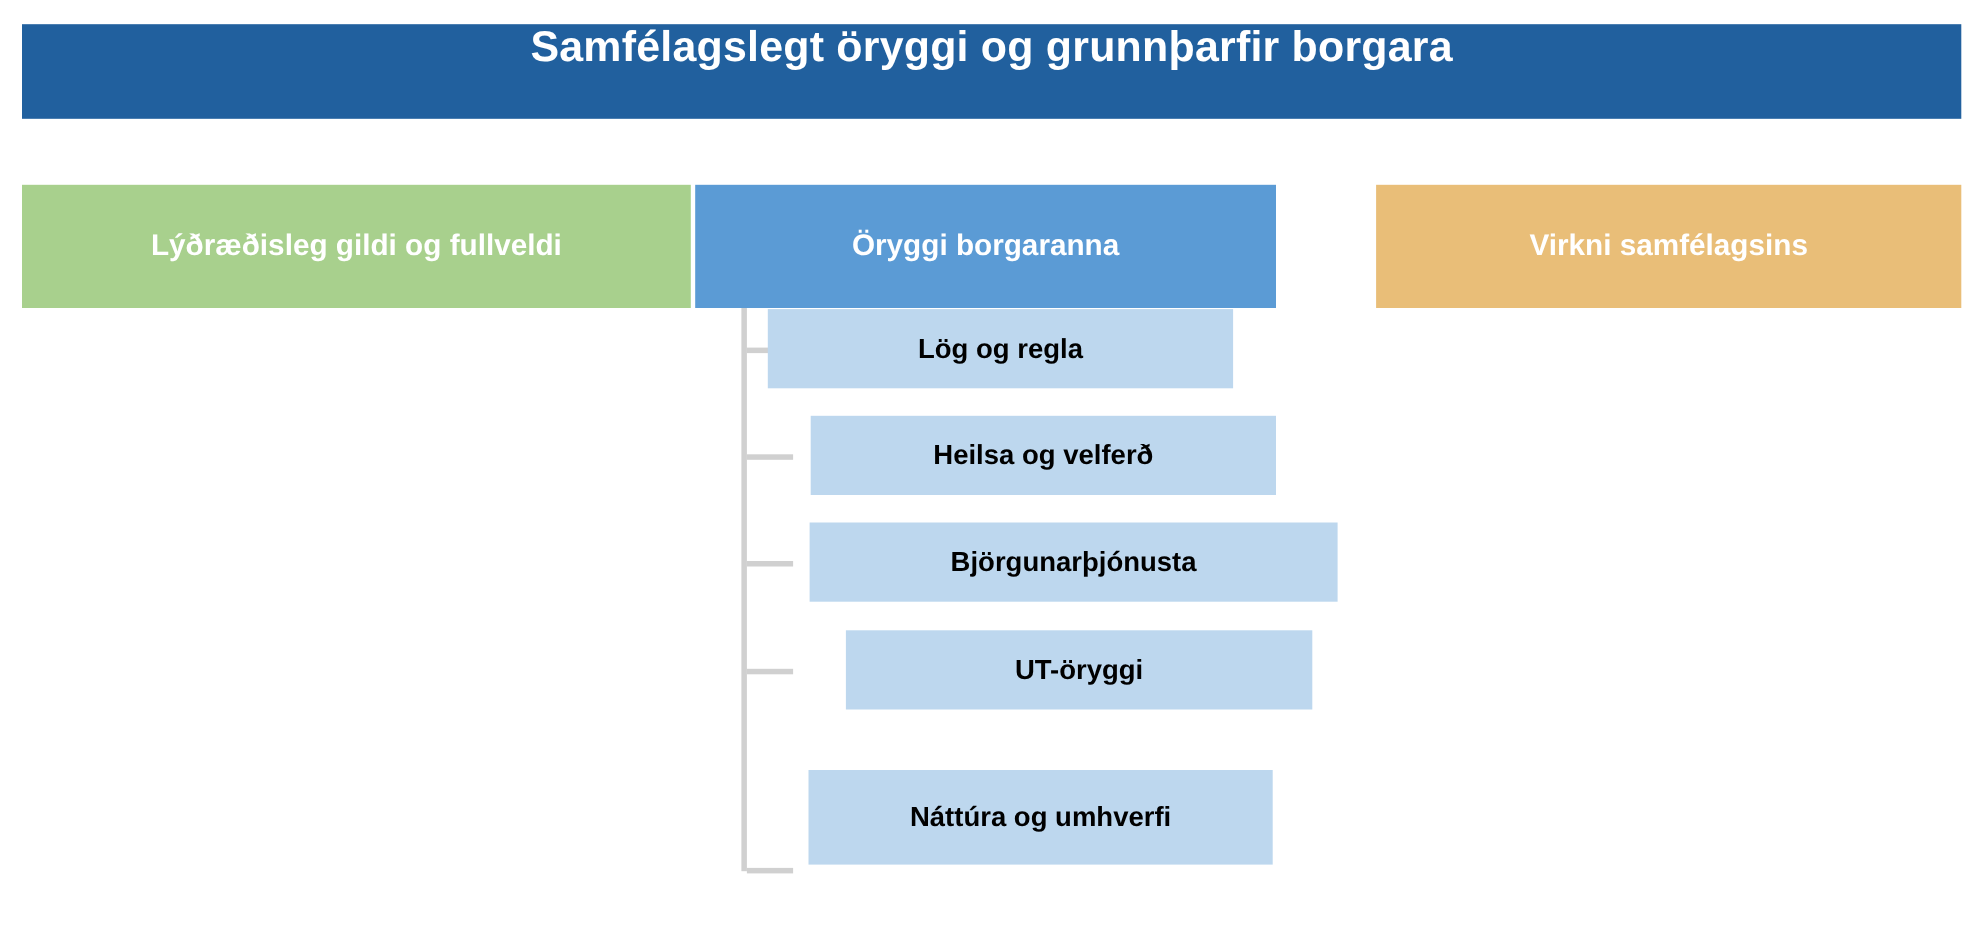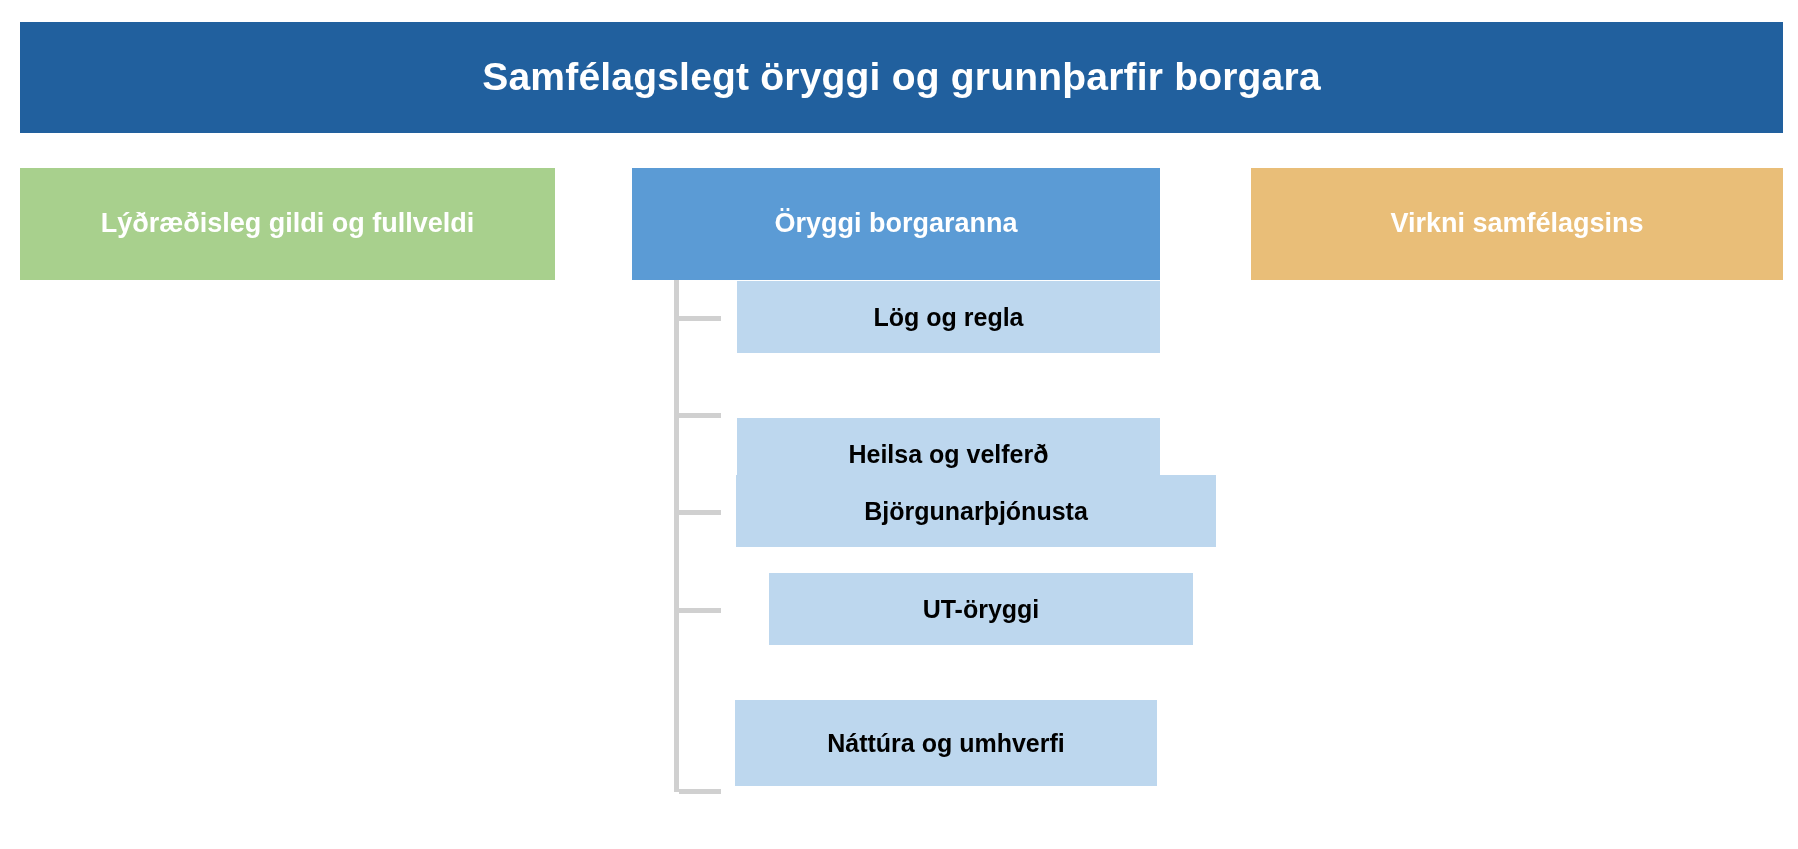--- a/index.html
+++ b/index.html
@@ -21,24 +21,24 @@
     height: 849px;
     background: #ffffff;
   }
 
   
   .header-banner {
     position: absolute;
     left: 20px;
     top: 22px;
     width: 1763px;
-    height: 111px;
+    height: 86px;
     background: #21609E;
     display: flex;
-    align-items: center;
+    align-items: flex-start;
     justify-content: center;
     box-sizing: border-box;
   }
   .header-title {
     color: #ffffff;
     font-size: 39px;
     font-weight: bold;
     letter-spacing: 0.2px;
     line-height: 1.1;
     text-align: center;
@@ -59,21 +59,21 @@
     color: #ffffff;
     font-size: 27px;
     font-weight: bold;
     text-align: center;
     white-space: nowrap;
     line-height: 1.15;
   }
 
   .pillar-democracy {
     left: 20px;
-    width: 535px;
+    width: 608px;
     background: #A8D08D;
     align-items: center;
   }
   .pillar-security {
     left: 632px;
     width: 528px;
     background: #5B9BD5;
   }
   .pillar-function {
     left: 1251px;
@@ -139,25 +139,25 @@
   </div>
 
   <div class="connector-trunk"></div>
 
   <div class="connector-stub" style="top:316px;"></div>
   <div class="connector-stub" style="top:413px;"></div>
   <div class="connector-stub" style="top:510px;"></div>
   <div class="connector-stub" style="top:608px;"></div>
   <div class="connector-stub" style="top:789px;"></div>
 
-  <div class="child-box" style="left:737px; top:281px; width:423px;">
+  <div class="child-box" style="left:698px; top:281px; width:423px;">
     <div class="child-label">Lög og regla</div>
   </div>
 
-  <div class="child-box" style="left:737px; top:378px; width:423px;margin-top:40px;">
+  <div class="child-box" style="left:737px; top:378px; width:423px;">
     <div class="child-label">Heilsa og velferð</div>
   </div>
 
   <div class="child-box" style="left:736px; top:475px; width:480px;">
     <div class="child-label">Björgunarþjónusta</div>
   </div>
 
   <div class="child-box" style="left:769px; top:573px; width:424px;">
     <div class="child-label">UT-öryggi</div>
   </div>

